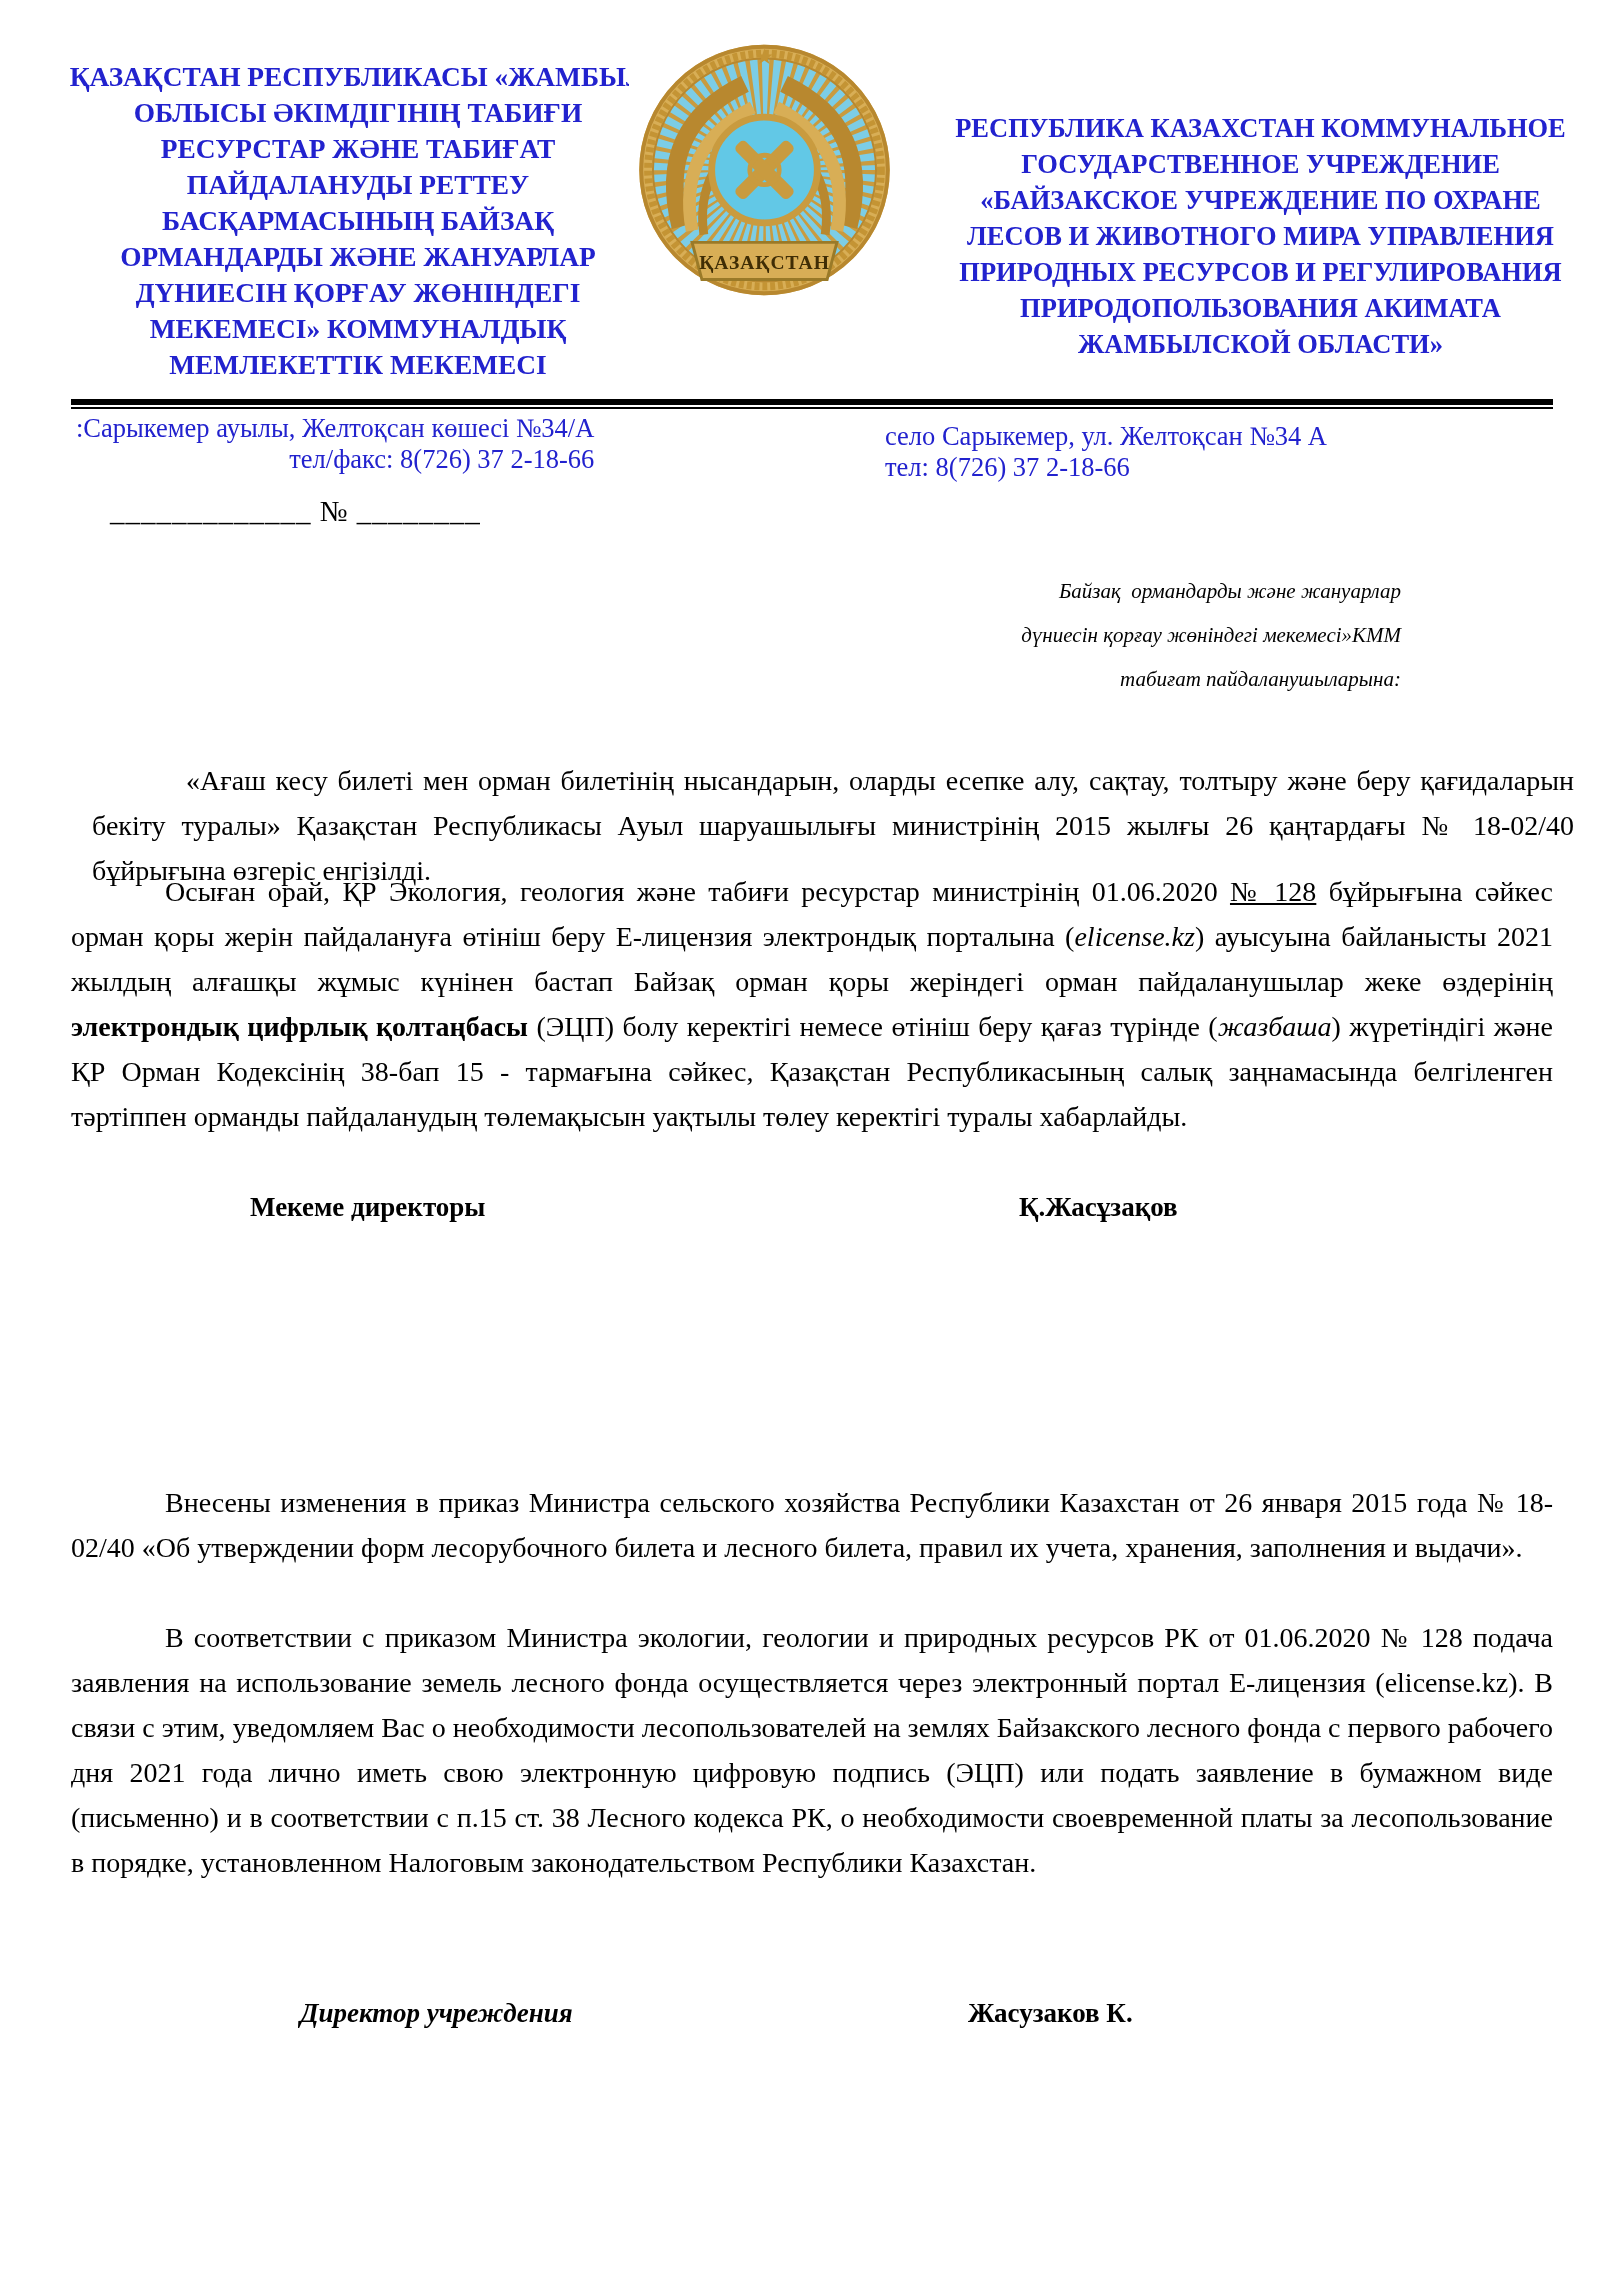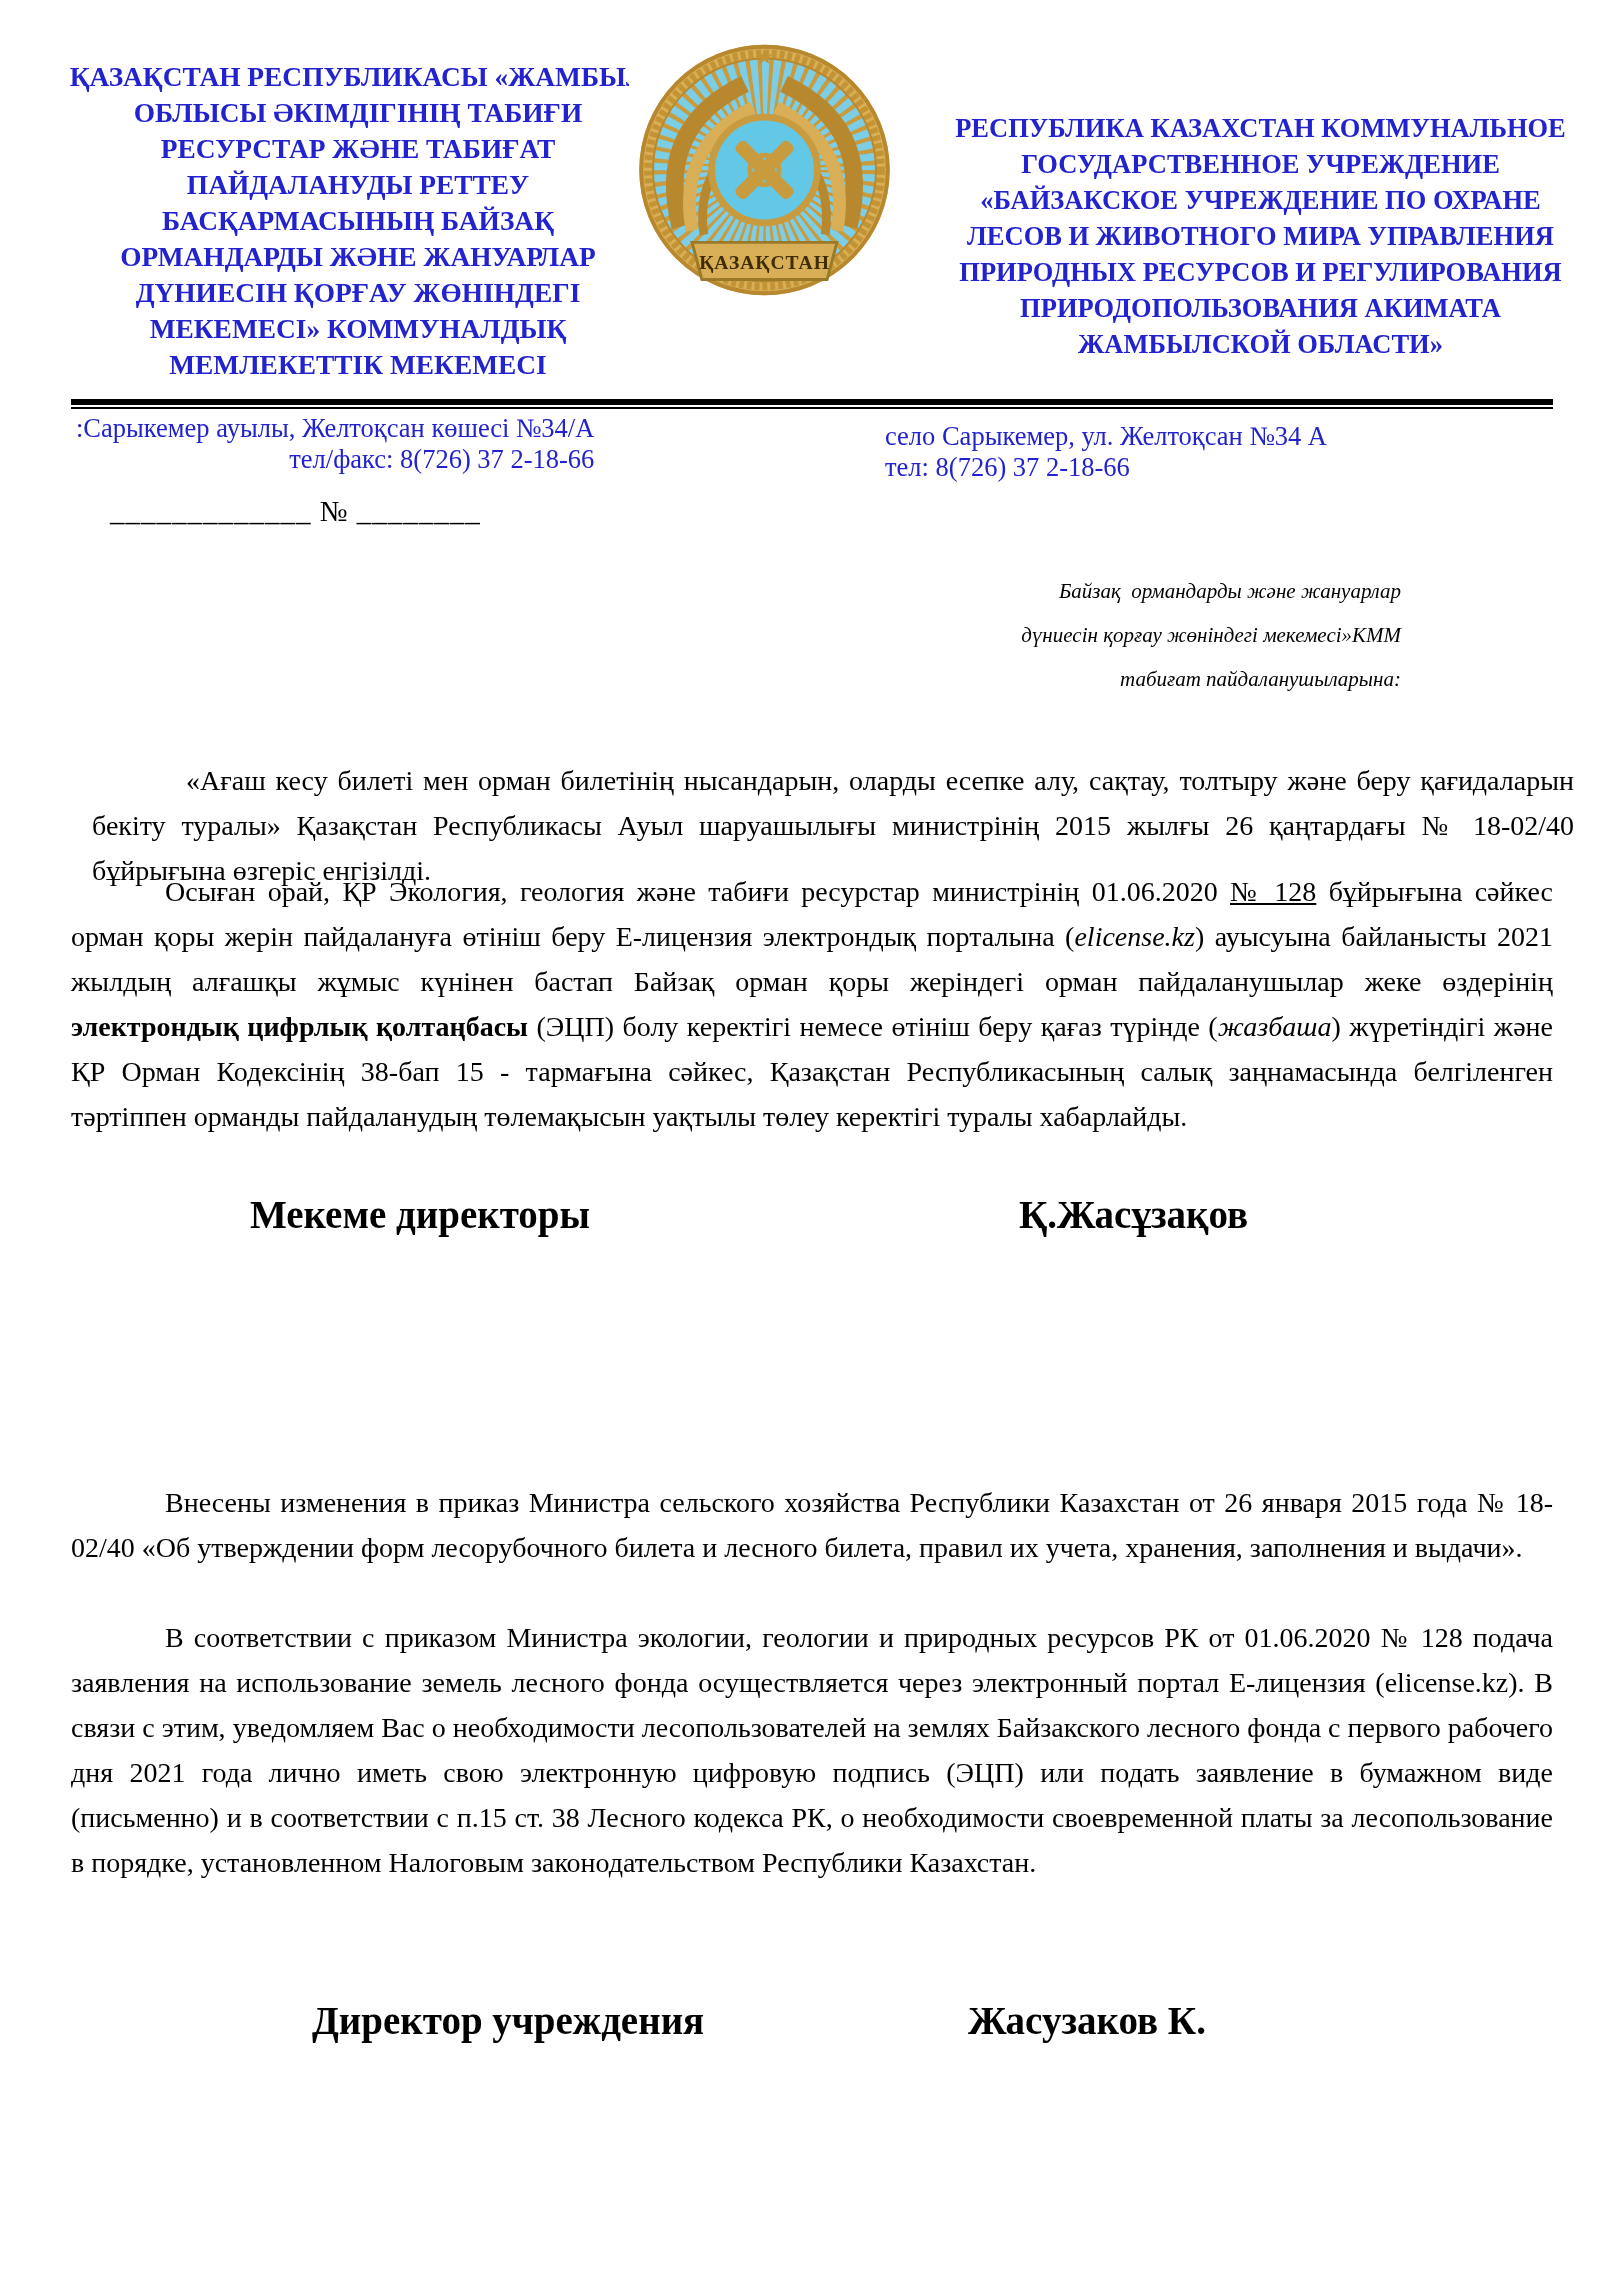--- a/index.html
+++ b/index.html
@@ -26,26 +26,26 @@
   .title-kk{left:71px;top:694px;width:1362px;}
   .title-ru{left:71px;top:1437px;width:1482px;}
   .para{
     position:absolute;left:71px;width:1482px;
     font-size:28px;line-height:45px;text-align:justify;text-indent:94px;
   }
   #para-kk-1{top:758px;margin-left:21px;}
   #para-kk-2{top:869px;}
   #para-ru-1{top:1480px;}
   #para-ru-2{top:1615px;}
-  .sig{position:absolute;left:0;width:1621px;height:43px;font-weight:bold;font-size:39px;}
+  .sig{position:absolute;left:0;width:1621px;height:43px;font-weight:bold;font-size:27px;}
   #sig-kk{top:1192px;}
   #sig-ru{top:1998px;}
   #sig-kk .role{position:absolute;left:250px;}
   #sig-kk .name{position:absolute;left:1019px;}
-  #sig-ru .role{position:absolute;left:312px;}
+  #sig-ru .role{position:absolute;left:300px;font-style:italic;}
   #sig-ru .name{position:absolute;left:968px;}
   .recipient-ru{position:absolute;left:919px;top:1259px;font-weight:bold;font-size:29px;line-height:45px;}
 </style>
 </head>
 <body>
 
 <div class="page">
 
   <div class="hdr header-left pre">ҚАЗАҚСТАН РЕСПУБЛИКАСЫ «ЖАМБЫЛ
 ОБЛЫСЫ ӘКІМДІГІНІҢ ТАБИҒИ

